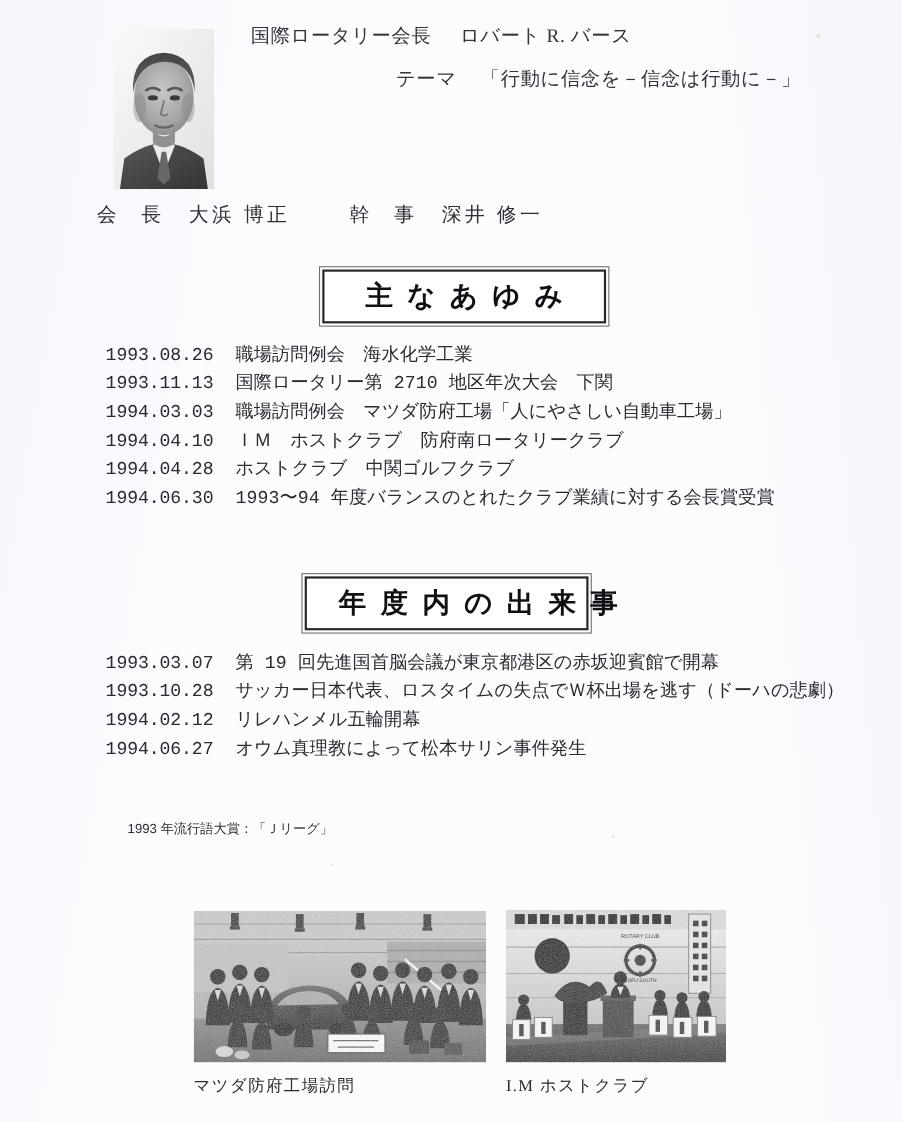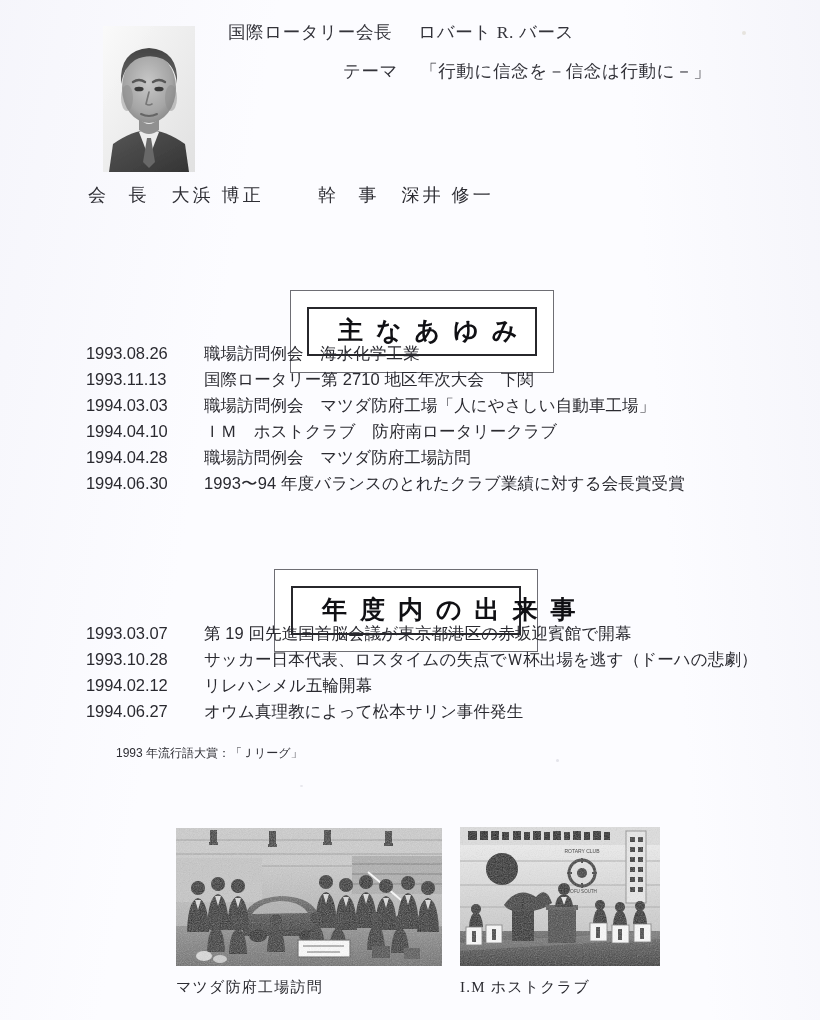--- a/index.html
+++ b/index.html
@@ -45,21 +45,21 @@
     top: 20px;
     font-size: 17.5px;
     letter-spacing: 0.6px;
     white-space: nowrap;
     color: #33333a;
   }
   .hdr-line1 .gap { display: inline-block; width: 26px; }
 
   .hdr-line2 {
     position: absolute;
-    left: 343px;
+    left: 360px;
     top: 59px;
     font-size: 17.5px;
     letter-spacing: 0.6px;
     white-space: nowrap;
     color: #33333a;
   }
   .hdr-line2 .gap { display: inline-block; width: 22px; }
 
   .officers {
     position: absolute;
@@ -72,48 +72,46 @@
   }
   .officers .role { letter-spacing: 9px; }
   .officers .sep  { display: inline-block; width: 54px; }
   .officers .midgap { display: inline-block; width: 16px; }
 
   
   .headbox {
     position: absolute;
     box-sizing: border-box;
     border: 1px solid #6e6e74;
-    padding: 16px;
+    padding: 2px;
     background: #ffffff;
-    margin-top: 48px;
   }
   .headbox .inner {
     border: 2.5px solid #27272b;
     padding: 5px 16px 7px 16px;
     text-align: center;
     white-space: nowrap;
   }
   .headbox .inner span {
     font-size: 25px;
     font-weight: bold;
     letter-spacing: 13px;
     padding-left: 13px;
     color: #101014;
   }
   #headbox-ayumi { left: 290px; top: 242px; width: 264px; }
   #headbox-dekigoto { left: 274px; top: 521px; width: 264px; }
 
   
   .entries {
     position: absolute;
-    left: 86px;
-    font-family: Liberation Sans, sans-serif;
+    left: 96px;
+    font-family: Liberation Mono, monospace;
     font-size: 16.5px;
     color: #2a2a30;
-    margin-top: 32px;
   }
   #list-ayumi { top: 311px; }
   #list-dekigoto { top: 591px; }
 
   .entry {
     display: flex;
     align-items: baseline;
     height: 26px;
     white-space: nowrap;
   }
@@ -254,21 +252,21 @@
     <div class="entry">
       <span class="date">1994.03.03</span>
       <span class="text">職場訪問例会　マツダ防府工場「人にやさしい自動車工場」</span>
     </div>
     <div class="entry">
       <span class="date">1994.04.10</span>
       <span class="text">ＩＭ　ホストクラブ　防府南ロータリークラブ</span>
     </div>
     <div class="entry">
       <span class="date">1994.04.28</span>
-      <span class="text">職場訪問例会　マツダ防府工場訪問</span>
+      <span class="text">ホストクラブ　中関ゴルフクラブ</span>
     </div>
     <div class="entry">
       <span class="date">1994.06.30</span>
       <span class="text">1993〜94 年度バランスのとれたクラブ業績に対する会長賞受賞</span>
     </div>
   </div>
 
   <div class="headbox" id="headbox-dekigoto">
     <div class="inner">
       <span>年度内の出来事</span>

